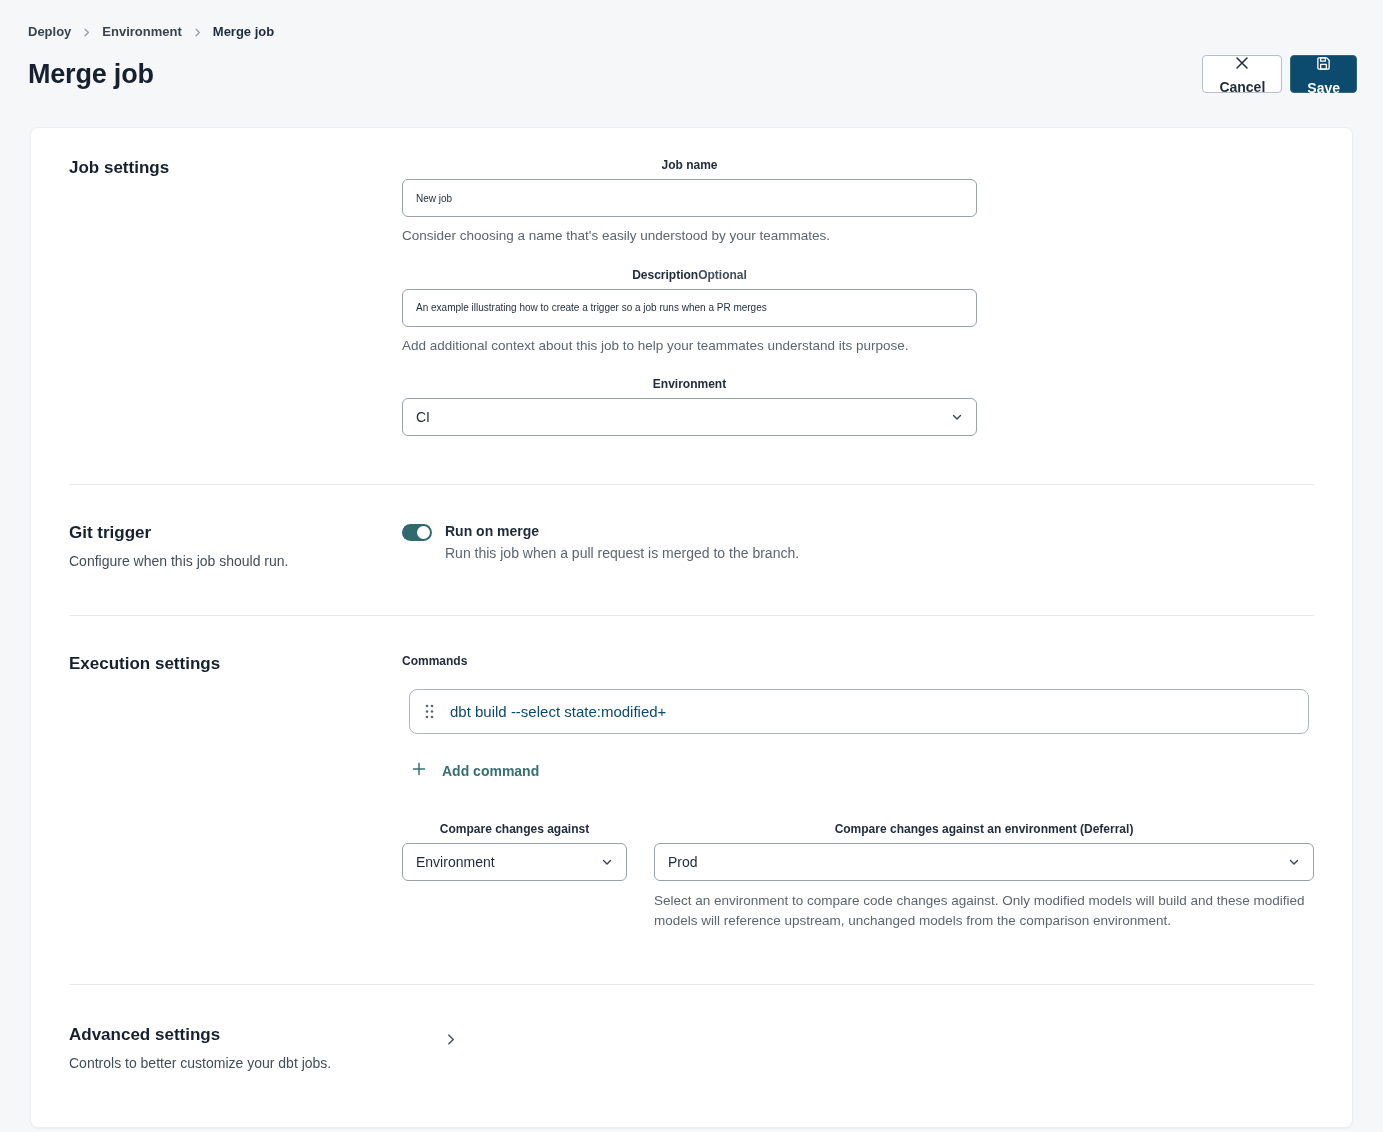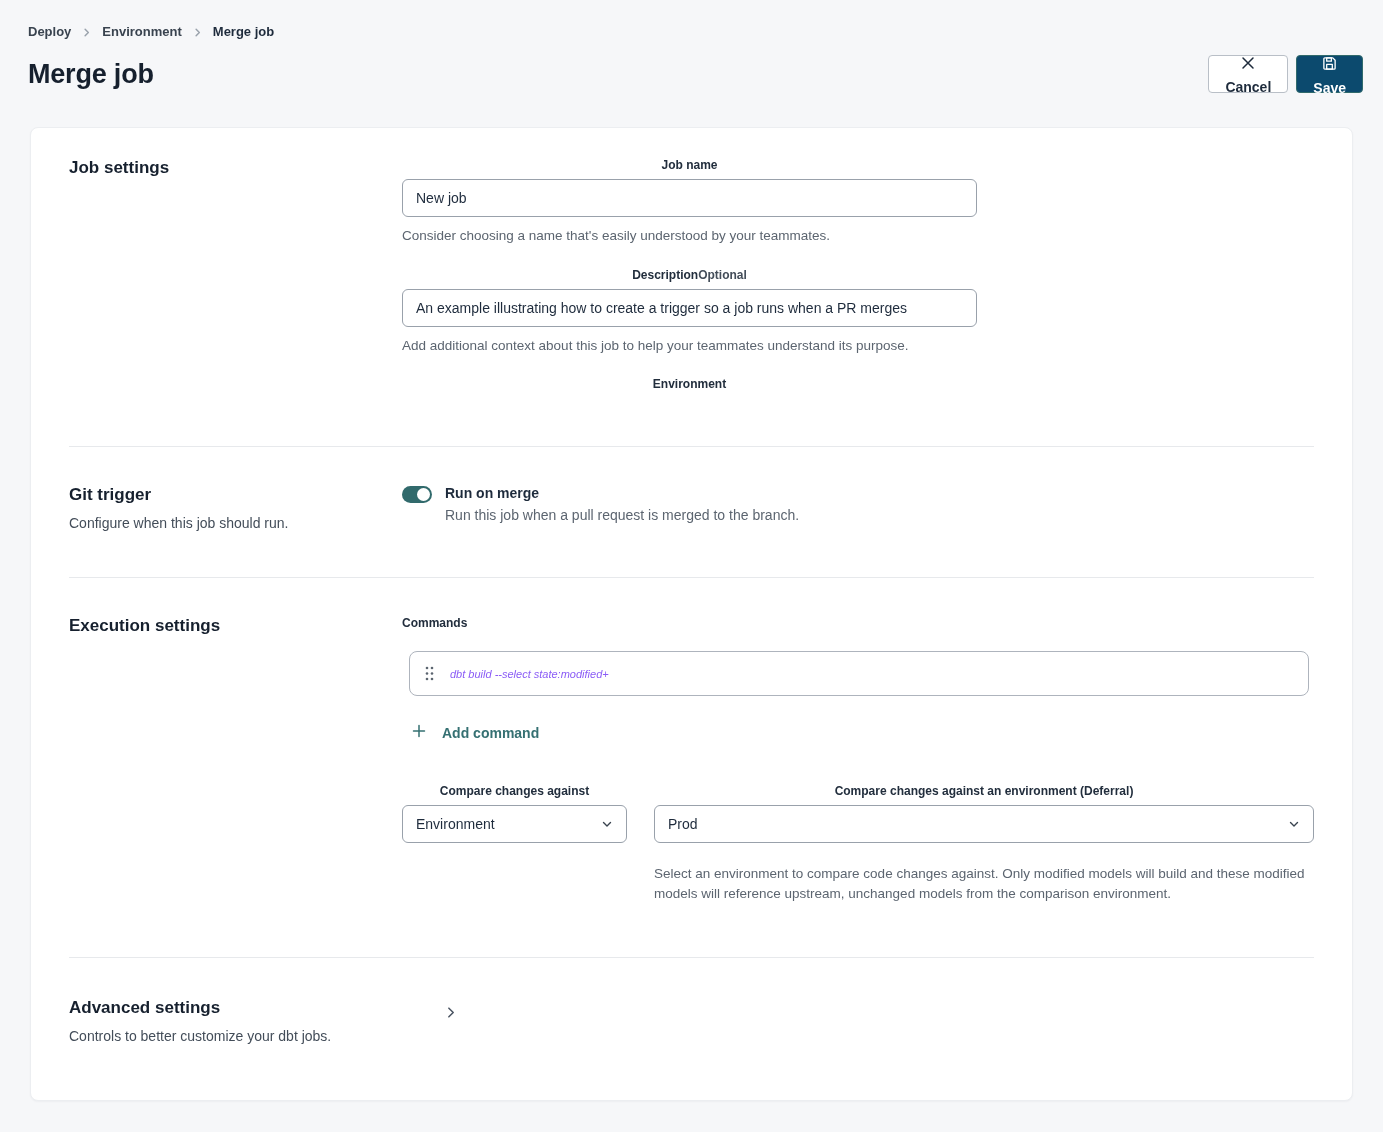--- a/index.html
+++ b/index.html
@@ -5,21 +5,21 @@
   * { box-sizing: border-box; }
   html, body { margin: 0; padding: 0; }
   body {
     background: #f6f7f9;
     font-family: "Liberation Sans", sans-serif;
     color: #1e2b3c;
   }
   .page { width: 1383px; min-height: 1132px; position: relative; }
 
   
-  .topbar { padding: 24px 20px 0 28px; }
+  .topbar { padding: 24px 26px 0 28px; }
   .breadcrumb { display: flex; align-items: center; gap: 10px; font-size: 13px; font-weight: 700; color: #39434f; }
   .breadcrumb .crumb { cursor: pointer; }
   .breadcrumb .crumb.current { color: #1e2b3c; }
   .breadcrumb .sep { display: inline-flex; color: #9aa2ac; margin-top: 1px; }
   .title-row { display: flex; justify-content: space-between; align-items: center; margin-top: 16px; }
   .page-title { font-size: 27px; font-weight: 700; margin: 0; color: #16202e; letter-spacing: -0.2px; }
   .actions { display: flex; gap: 8px; }
   .btn {
     display: inline-flex; align-items: center; gap: 9px;
     height: 38px; padding: 0 16px; border-radius: 4px;
@@ -53,21 +53,21 @@
 
   
   .field { margin-bottom: 22px; }
   .field:last-child { margin-bottom: 0; }
   .field-narrow { width: 575px; }
   .label-row { display: flex; justify-content: center; align-items: baseline; margin-bottom: 7px; }
   .field-label { font-size: 12px; font-weight: 700; color: #222e3d; }
   .optional-tag { font-size: 12px; font-weight: 600; color: #434d59; }
   .text-input {
     width: 100%; height: 38px; border: 1px solid #99a1ab; border-radius: 6px;
-    padding: 0 13px; font-size: 14px; color: #1e2b3c; background: #fff;
+    padding: 0 13px; font-size: 10px; color: #1e2b3c; background: #fff;
     font-family: "Liberation Sans", sans-serif; outline: none;
   }
   .helper { font-size: 13.5px; color: #5c6570; margin-top: 9px; line-height: 1.45; }
   .select {
     display: flex; align-items: center; justify-content: space-between;
     height: 38px; border: 1px solid #99a1ab; border-radius: 6px;
     padding: 0 13px; font-size: 14px; color: #1e2b3c; background: #fff; cursor: pointer;
   }
   .select .chev { display: inline-flex; color: #39434f; }
 
@@ -87,29 +87,29 @@
   .toggle-desc { font-size: 14px; color: #5c6570; margin-top: 6px; }
 
   
   .commands-label { font-size: 12px; font-weight: 700; color: #222e3d; }
   .command-row {
     margin: 21px 0 0 7px; width: 900px; max-width: 100%;
     height: 45px; border: 1px solid #aeb4bd; border-radius: 8px;
     display: flex; align-items: center; padding: 0 15px; background: #fff;
   }
   .drag-handle { display: inline-flex; color: #5c6570; margin-right: 16px; cursor: grab; }
-  .command-text { font-size: 11px; color: #8b5cf6; font-style: italic; }
+  .command-text { font-size: 15px; color: #0c4a6e; }
   .add-command {
     display: inline-flex; align-items: center; gap: 16px;
     margin: 28px 0 0 10px; color: #357072; font-size: 14px; font-weight: 600; cursor: pointer;
   }
   .compare-row { display: flex; gap: 27px; margin-top: 42px; }
   .compare-col-1 { width: 225px; flex-shrink: 0; }
   .compare-col-2 { flex: 1; min-width: 0; }
-  .compare-helper { font-size: 13.5px; color: #5c6570; margin-top: 21px; line-height: 1.5; max-width: 662px; }
+  .compare-helper { font-size: 13.5px; color: #5c6570; margin-top: 10px; line-height: 1.5; max-width: 662px; }
 
   
   .adv-wrap { display: flex; align-items: flex-start; }
   .adv-chevron { display: inline-flex; color: #4a5462; margin: 8px 0 0 42px; cursor: pointer; }
 </style>
 </head>
 <body>
 
 <div class="page">
 
@@ -177,20 +177,28 @@
             <span class="optional-tag">Optional</span>
           </div>
           <input class="text-input" type="text" value="An example illustrating how to create a trigger so a job runs when a PR merges" style="">
           <div class="helper">Add additional context about this job to help your teammates understand its purpose.</div>
         </div>
 
         <div class="field field-narrow">
           <div class="label-row">
             <span class="field-label">Environment</span>
           </div>
+          <div class="select">
+            <span>CI</span>
+            <span class="chev">
+              <svg width="12" height="12" viewBox="0 0 12 12" fill="none" stroke="currentColor" stroke-width="1.4" stroke-linecap="round" stroke-linejoin="round">
+                  <path d="M2.5 4.5 L6 8 L9.5 4.5"></path>
+                </svg>
+            </span>
+          </div>
         </div>
 
       </div>
     </div>
 
     <div class="divider"></div>
 
     <div class="section sec-git">
       <div class="section-left">
         <h2 class="section-heading">Git trigger</h2>

